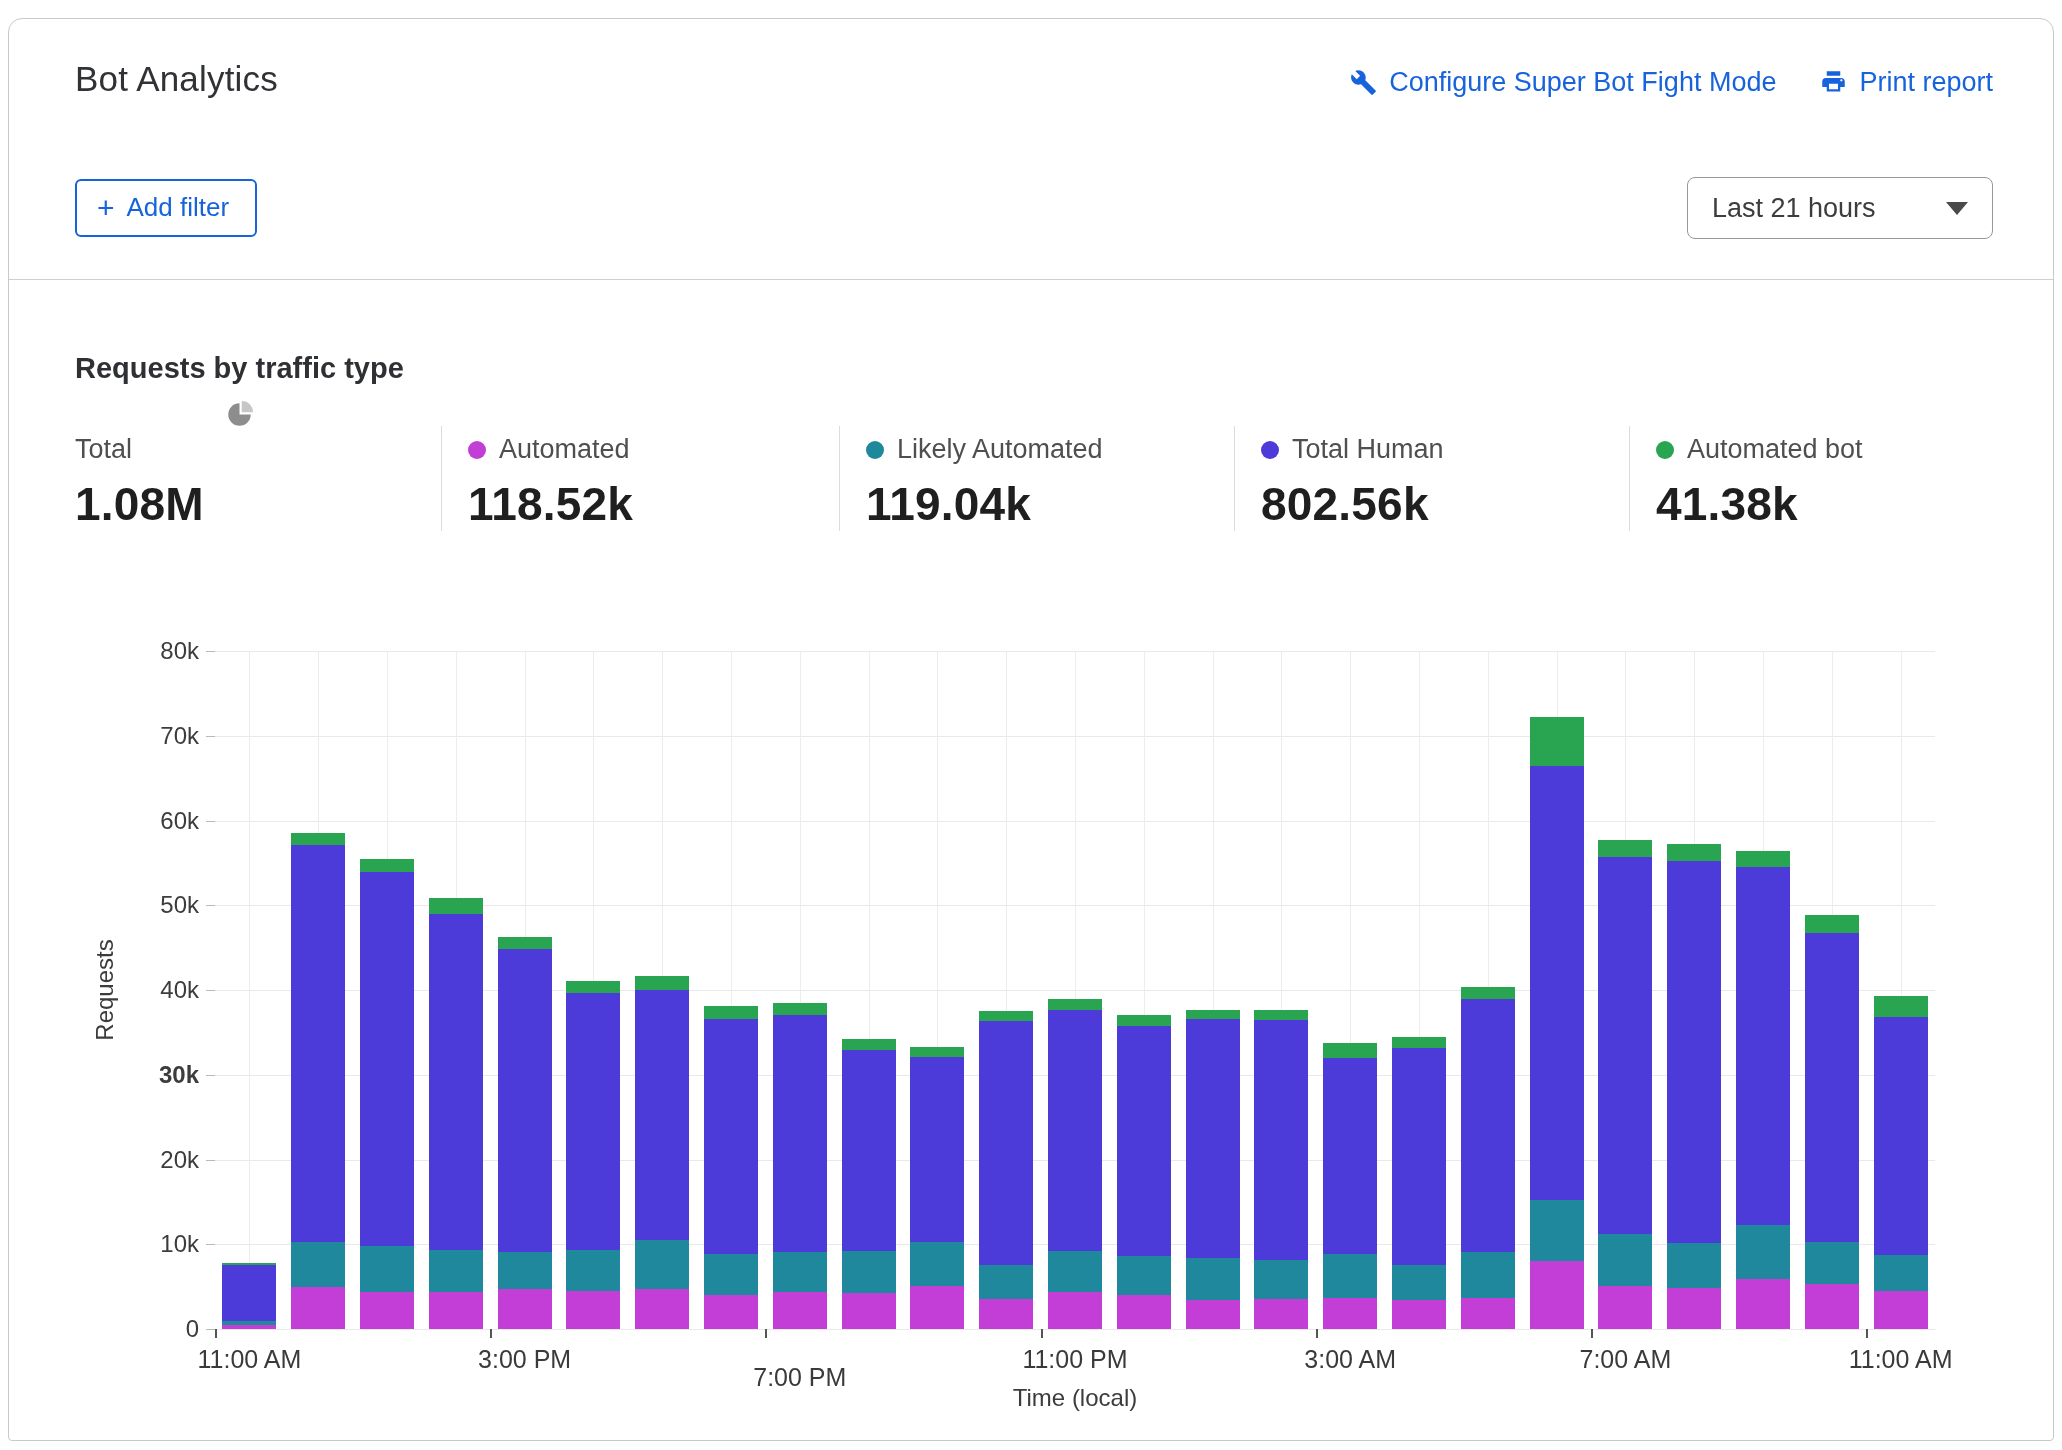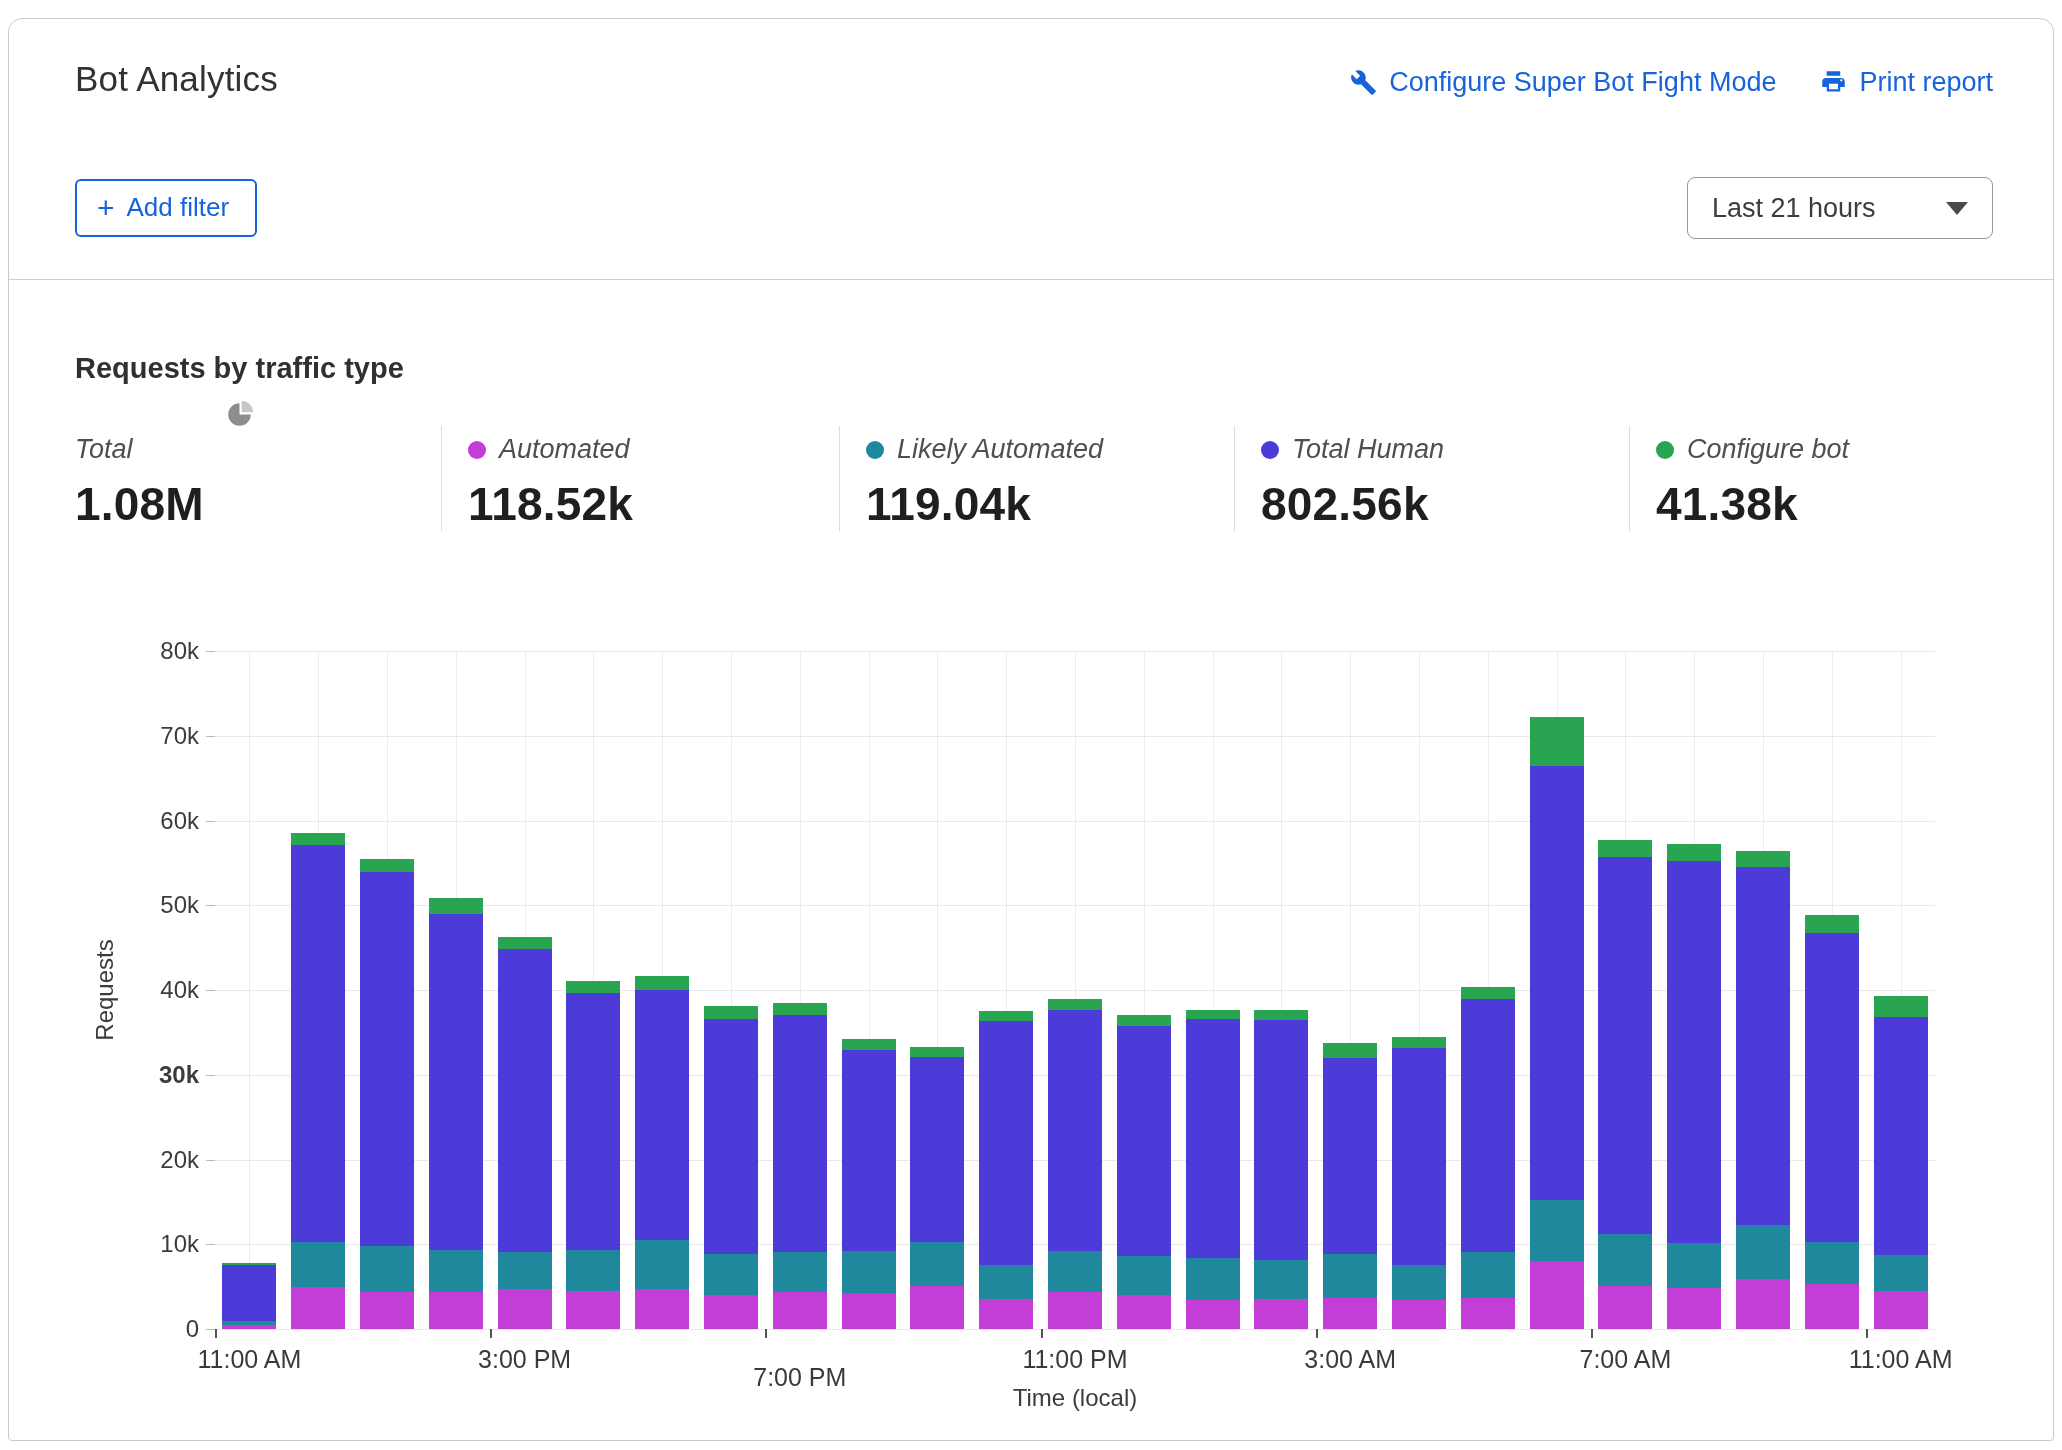--- a/index.html
+++ b/index.html
@@ -19,21 +19,21 @@
   
   .card-body{position:relative;height:1160px;}
   .section-title-row{position:absolute;left:66px;top:72px;display:flex;align-items:center;gap:16px;flex-direction:column;}
   .section-title{margin:0;font-size:29px;font-weight:700;color:#2e3033;}
   
   .stats-row{position:absolute;left:66px;top:146px;right:60px;display:flex;}
   .stat{box-sizing:border-box;padding-top:8px;}
   .stat-0{width:366px;}
   .stat-b{border-left:1px solid #dcdcdc;padding-left:26px;}
   .stat-1{width:398px;}.stat-2{width:395px;}.stat-3{width:395px;}.stat-4{flex:1;}
-  .stat-label-row{display:flex;align-items:center;gap:13px;font-size:27px;color:#4f4f4f;font-style:italic;}
+  .stat-label-row{display:flex;align-items:center;gap:13px;font-size:27px;color:#4f4f4f;}
   .dot{width:18px;height:18px;border-radius:50%;flex:0 0 auto;}
   .stat-value{margin-top:12px;font-size:46px;font-weight:700;color:#1f1f1f;letter-spacing:.2px;}
   
   .plot{position:absolute;left:206px;top:371px;width:1720px;height:678px;}
   .hgrid{position:absolute;left:0;width:100%;height:1px;background:#e9e9e9;}
   .vgrid{position:absolute;top:0;height:100%;width:1px;background:#ededed;}
   .ytick-label{position:absolute;left:-16px;transform:translate(-100%,-50%);font-size:24px;color:#3c3c3c;white-space:nowrap;}
   .ytick-mark{position:absolute;left:-9px;width:9px;height:1px;background:#b9b9b9;}
   .bar-seg{position:absolute;}
   .xtick-label{position:absolute;transform:translateX(-50%);font-size:25px;color:#3a3a3a;white-space:nowrap;}
@@ -110,21 +110,21 @@
       <div class="stat stat-b stat-3">
         <div class="stat-label-row">
             <span class="dot" style="background: rgb(77, 59, 217);"></span>
             <span class="stat-label">Total Human</span>
           </div>
         <div class="stat-value">802.56k</div>
       </div>
       <div class="stat stat-b stat-4">
         <div class="stat-label-row">
             <span class="dot" style="background: rgb(41, 165, 81);"></span>
-            <span class="stat-label">Configure bot</span>
+            <span class="stat-label">Automated bot</span>
           </div>
         <div class="stat-value">41.38k</div>
       </div>
     </div>
 
     <div class="y-axis-title">Requests</div>
     <div class="plot">
         <div class="hgrid" style="top: 678px;"></div>
         <div class="ytick-mark" style="top: 678px;"></div>
         <div class="ytick-label" style="top: 678px;">0</div>

